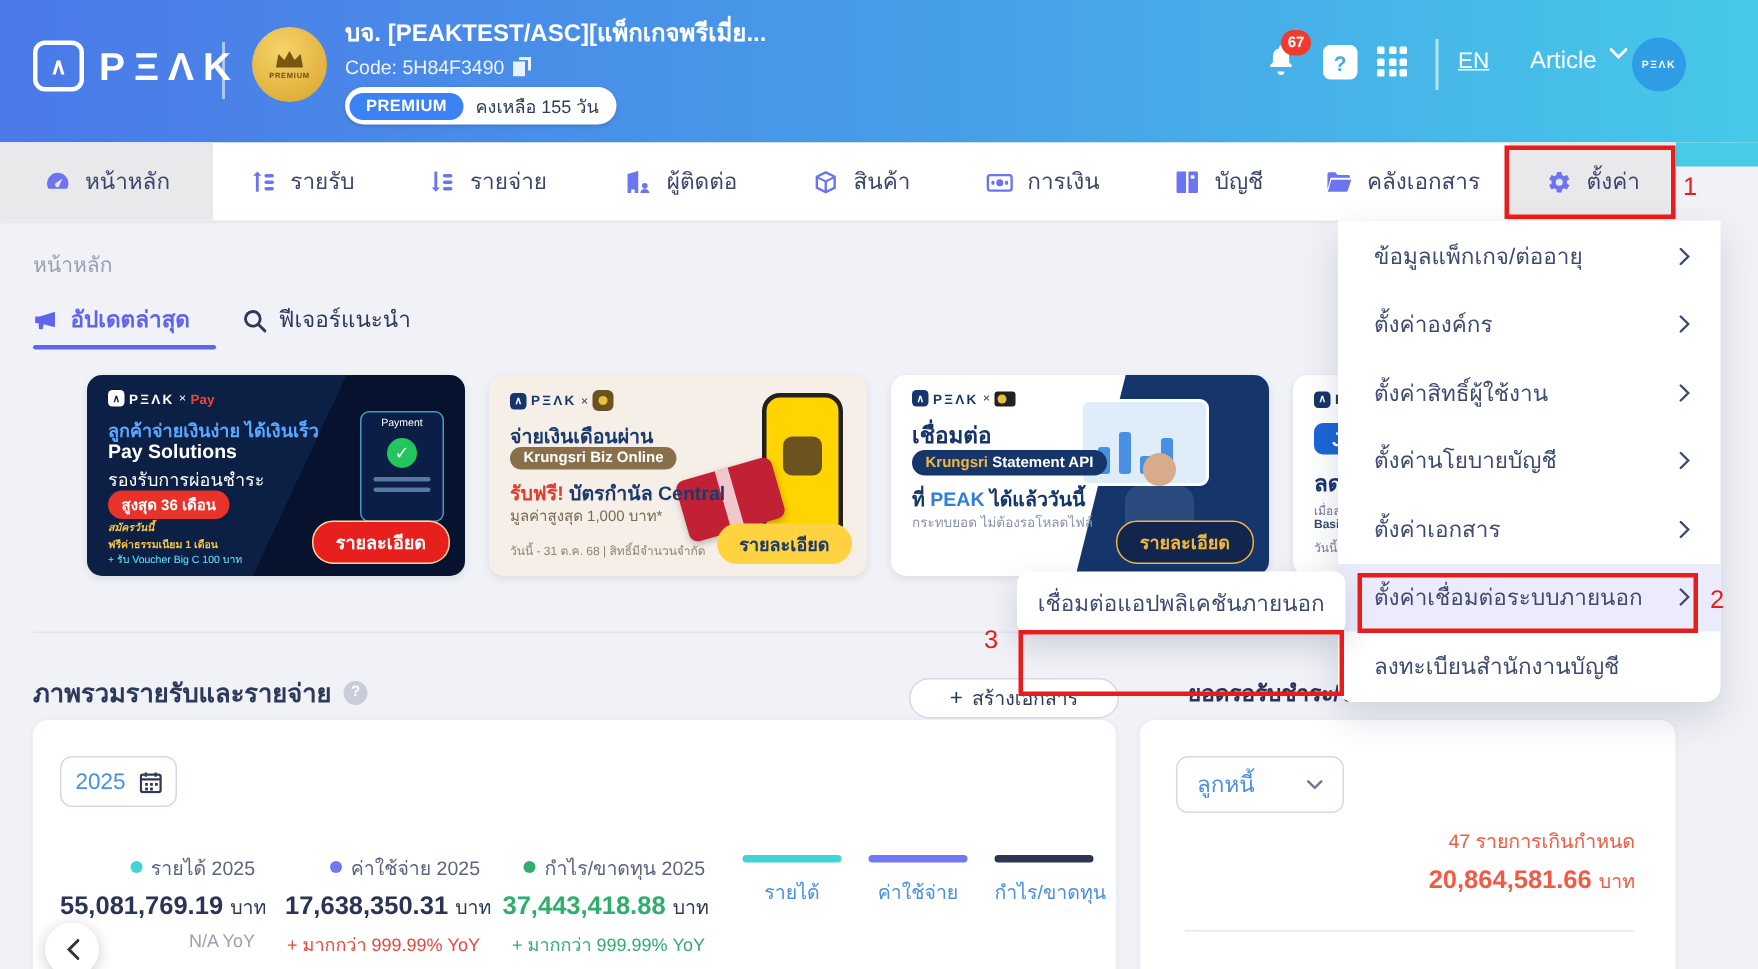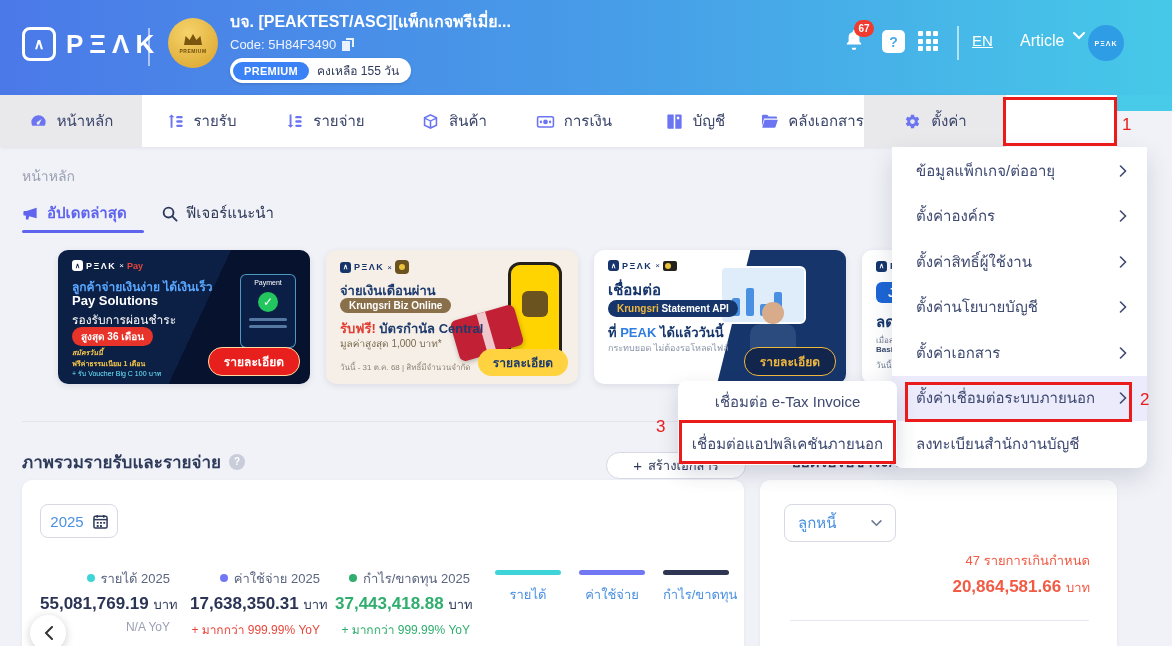--- a/index.html
+++ b/index.html
@@ -273,20 +273,28 @@
       <svg viewBox="0 0 24 24">
           <path d="M7 20l-3.5-3.5h2.3V3h2.4v13.5h2.3z" fill="#6b74f1"></path>
           <rect x="13" y="5" width="8" height="3" rx="1.5" fill="#6b74f1"></rect>
           <rect x="13" y="10.5" width="8" height="3" rx="1.5" fill="#6b74f1"></rect>
           <rect x="13" y="16" width="8" height="3" rx="1.5" fill="#6b74f1"></rect>
         </svg>
       <span>รายจ่าย</span>
     </div>
     <div class="tab">
       <svg viewBox="0 0 24 24">
+          <path d="M3 21V5l9-2.5V21H9v-3H6v3zm3-12h2v2H6zm4 0h2v2h-2zM6 13h2v2H6zm4 0h2v2h-2z" fill="#6b74f1"></path>
+          <circle cx="17.5" cy="15" r="2.4" fill="#6b74f1"></circle>
+          <path d="M13.8 21c0-2 1.7-3.3 3.7-3.3s3.7 1.3 3.7 3.3z" fill="#6b74f1"></path>
+        </svg>
+      <span>ผู้ติดต่อ</span>
+    </div>
+    <div class="tab">
+      <svg viewBox="0 0 24 24">
           <path d="M12 2.5l8.5 4.2v10.6L12 21.5l-8.5-4.2V6.7zm0 2.3L6.2 7.6 12 10.4l5.8-2.8zM5.5 9.1v6.9l5.5 2.7v-6.9zm13 0l-5.5 2.7v6.9l5.5-2.7z" fill="#6b74f1"></path>
         </svg>
       <span>สินค้า</span>
     </div>
     <div class="tab">
       <svg viewBox="0 0 24 24">
           <rect x="2" y="6" width="20" height="13" rx="2" fill="none" stroke="#6b74f1" stroke-width="2"></rect>
           <circle cx="12" cy="12.5" r="3" fill="#6b74f1"></circle>
           <rect x="5" y="10.8" width="2.5" height="3.4" rx="1" fill="#6b74f1"></rect>
           <rect x="16.5" y="10.8" width="2.5" height="3.4" rx="1" fill="#6b74f1"></rect>
@@ -538,23 +546,20 @@
           <path d="M1.5 1l5 5-5 5" stroke="#3f4a71" stroke-width="1.6" fill="none" stroke-linecap="round"></path>
         </svg>
     </div>
     <div class="menu-item">
       <span>ลงทะเบียนสำนักงานบัญชี</span>
     </div>
   </div>
 
   <div class="submenu">
     <div class="submenu-item">
-      <span>เชื่อมต่อ e-Tax Invoice</span>
-    </div>
-    <div class="submenu-item">
       <span>เชื่อมต่อแอปพลิเคชันภายนอก</span>
     </div>
   </div>
 
   <div class="redbox rb1"></div>
   <div class="redbox rb2"></div>
   <div class="redbox rb3"></div>
   <div class="stepnum s1">1</div>
   <div class="stepnum s2">2</div>
   <div class="stepnum s3">3</div>

